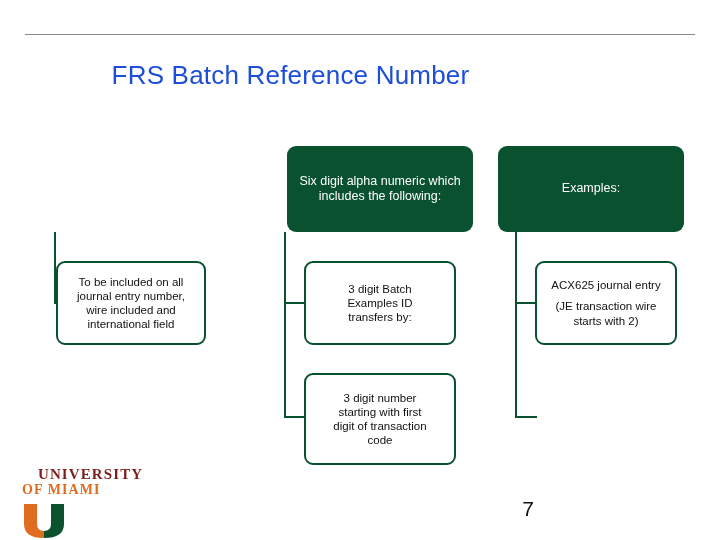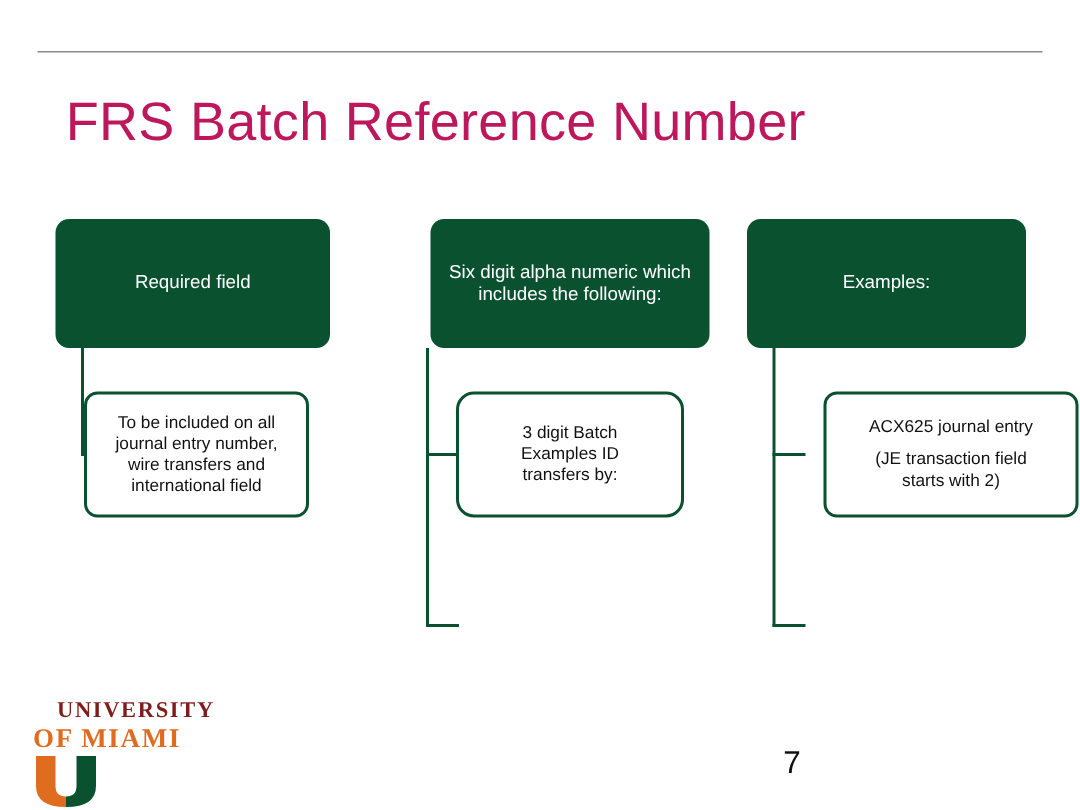--- a/index.html
+++ b/index.html
@@ -28,23 +28,23 @@
     width: 670px;
     height: 1px;
     background: #8a8a8a;
   }
   .slide-title {
     position: absolute;
     left: 0;
     top: 60px;
     width: 581px;
     text-align: center;
-    font-size: 36px;
+    font-size: 26px;
     font-weight: 400;
-    color: #be185d;
+    color: #1d4ed8;
     letter-spacing: 0.2px;
     font-family: "Liberation Sans", sans-serif;
   }
 
   
   .diagram {
     position: absolute;
     left: 0;
     top: 0;
     width: 720px;
@@ -113,21 +113,21 @@
     font-size: 15px;
     font-weight: 700;
     letter-spacing: 1.1px;
     color: #7f1d1d;
   }
   .um-word-2 {
     position: absolute;
     left: 0;
     top: 16px;
     font-family: "Liberation Serif", serif;
-    font-size: 18px;
+    font-size: 14px;
     font-weight: 700;
     letter-spacing: 1.1px;
     color: #e06c1f;
   }
   .um-u {
     position: absolute;
     left: 0;
     top: 38px;
     width: 44px;
     height: 34px;
@@ -146,60 +146,67 @@
 </head>
 <body>
 
 <div class="slide">
 
   <div class="title-rule"></div>
   <div class="slide-title">FRS Batch Reference Number</div>
 
   <div class="diagram">
 
-    <div class="node node-head" style="left:37px; top:146px; width:183px; height:86px;">Required field</div>
 
     <div class="conn conn-v" style="left:54px; top:232px; height:72px;"></div>
     <div class="conn conn-h" style="left:54px; top:302px; width:20px;"></div>
 
     <div class="node node-child" style="left:56px; top:261px; width:150px; height:84px;">
       <span class="stack">
         <span class="ln">To be included on all</span>
         <span class="ln">journal entry number,</span>
-        <span class="ln">wire transfers and</span>
+        <span class="ln">wire included and</span>
         <span class="ln">international field</span>
       </span>
     </div>
 
     <div class="node node-head big" style="left:267px; top:146px; width:186px; height:86px;margin-left:20px;">Six digit alpha numeric which includes the following:</div>
 
     <div class="conn conn-v" style="left:284px; top:232px; height:186px;"></div>
     <div class="conn conn-h" style="left:284px; top:302px; width:22px;"></div>
     <div class="conn conn-h" style="left:284px; top:416px; width:22px;"></div>
 
-    <div class="node node-child" style="left:304px; top:261px; width:152px; height:84px;border-radius:12px;">
+    <div class="node node-child" style="left:304px; top:261px; width:152px; height:84px;">
       <span class="stack">
         <span class="ln">3 digit Batch</span>
         <span class="ln">Examples ID</span>
         <span class="ln">transfers by:</span>
       </span>
     </div>
 
+    <div class="node node-child" style="left:304px; top:373px; width:152px; height:92px;">
+      <span class="stack">
+        <span class="ln">3 digit number</span>
+        <span class="ln">starting with first</span>
+        <span class="ln">digit of transaction</span>
+        <span class="ln">code</span>
+      </span>
+    </div>
 
     <div class="node node-head" style="left:498px; top:146px; width:186px; height:86px;">Examples:</div>
 
     <div class="conn conn-v" style="left:515px; top:232px; height:186px;"></div>
     <div class="conn conn-h" style="left:515px; top:302px; width:22px;"></div>
     <div class="conn conn-h" style="left:515px; top:416px; width:22px;"></div>
 
-    <div class="node node-child" style="left:549px; top:261px; width:170px; height:84px;">
+    <div class="node node-child" style="left:535px; top:261px; width:142px; height:84px;">
       <span class="stack">
         <span class="ln">ACX625 journal entry</span>
         <span class="gap"></span>
-        <span class="ln">(JE transaction field</span>
+        <span class="ln">(JE transaction wire</span>
         <span class="ln">starts with 2)</span>
       </span>
     </div>
 
 
   </div>
 
   <div class="um-logo">
     <div class="um-word-1">UNIVERSITY</div>
     <div class="um-word-2">OF MIAMI</div>

